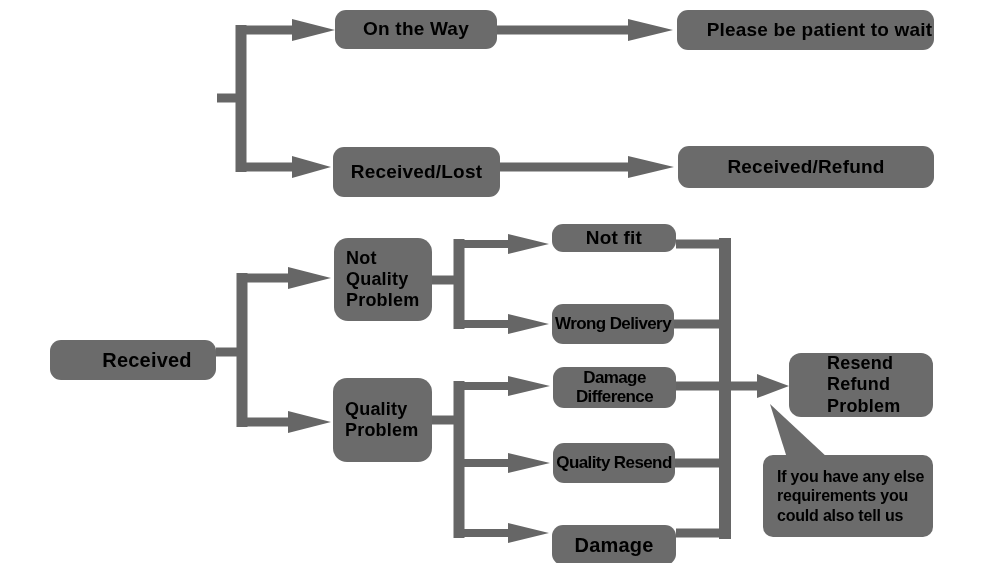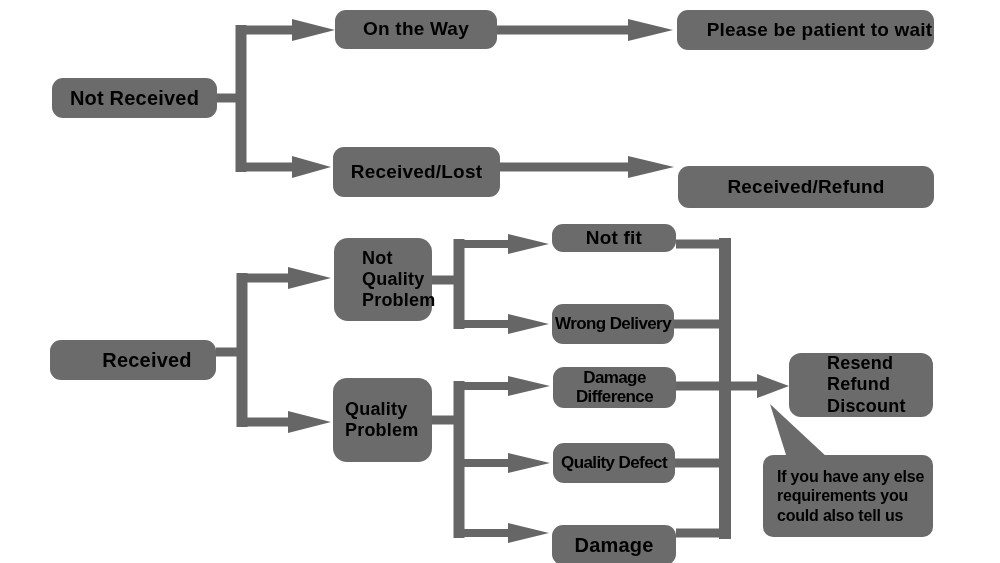--- a/index.html
+++ b/index.html
@@ -31,23 +31,23 @@
     white-space:pre-line;
     border-radius:14px;
     line-height:1.18;
   }
   .node.narrowtext{letter-spacing:-.6px;}
   
   .n-not-received  {left:52px;  top:78px;  width:165px; height:40px; font-size:20px;}
   .n-on-the-way    {left:335px; top:10px;  width:162px; height:39px; font-size:19px;}
   .n-please-wait   {left:677px; top:10px;  width:257px; height:40px; font-size:19px;padding-left:28px;}
   .n-received-lost {left:333px; top:147px; width:167px; height:50px; font-size:19px;}
-  .n-received-refund{left:678px;top:146px; width:256px; height:42px; font-size:19px;margin-top:20px;}
+  .n-received-refund{left:678px;top:146px; width:256px; height:42px; font-size:19px;}
   .n-received      {left:50px;  top:340px; width:166px; height:40px; font-size:20px;padding-left:28px;}
-  .n-not-quality   {left:334px; top:238px; width:98px;  height:83px; font-size:18px; padding-left:28px;}
+  .n-not-quality   {left:334px; top:238px; width:98px;  height:83px; font-size:18px; padding-left:12px;}
   .n-quality       {left:333px; top:378px; width:99px;  height:84px; font-size:18px; padding-left:12px;}
   .n-not-fit       {left:552px; top:224px; width:124px; height:28px; font-size:19px;}
   .n-wrong-delivery{left:552px; top:304px; width:122px; height:40px; font-size:17px;text-align:center;}
   .n-color-diff    {left:553px; top:367px; width:123px; height:41px; font-size:17px;}
   .n-quality-defect{left:553px; top:443px; width:122px; height:40px; font-size:17px;}
   .n-damage        {left:552px; top:513px; width:124px; height:40px; font-size:20px;margin-top:12px;}
   .n-resend        {left:789px; top:353px; width:144px; height:64px; font-size:18px;
                     justify-content:flex-start; text-align:left; white-space:pre-line;
                     padding-left:38px; border-radius:12px; line-height:1.18;}
   .n-note          {left:763px; top:455px; width:170px; height:82px; font-size:16px;
@@ -135,21 +135,20 @@
       <line x1="725" y1="238" x2="725" y2="539" stroke-width="12"></line>
     </g>
     <g>
       <line x1="725" y1="386" x2="760" y2="386" stroke-width="9"></line>
       <polygon points="757,374 789,386 757,398" stroke="none"></polygon>
     </g>
 
     <polygon points="770,404 787,458 828,458" fill="#6b6b6b" stroke="none"></polygon>
   </svg>
 
-  <div class="node n-not-received">Not Received</div>
 
   <div class="node n-on-the-way">On the Way</div>
 
   <div class="node n-please-wait">Please be patient to wait</div>
 
   <div class="node n-received-lost">Received/Lost</div>
 
   <div class="node n-received-refund">Received/Refund</div>
 
   <div class="node n-received">Received</div>
@@ -160,25 +159,25 @@
 
   <div class="node multiline n-quality">Quality
 Problem</div>
 
   <div class="node n-not-fit">Not fit</div>
 
   <div class="node narrowtext n-wrong-delivery">Wrong Delivery</div>
 
   <div class="node narrowtext n-color-diff">Damage Difference</div>
 
-  <div class="node narrowtext n-quality-defect">Quality Defect</div>
+  <div class="node narrowtext n-quality-defect">Quality Resend</div>
 
   <div class="node n-damage">Damage</div>
 
   <div class="node n-resend">Resend
 Refund
-Discount</div>
+Problem</div>
 
   <div class="node n-note">If you have any else
 requirements you
 could also tell us</div>
 
 </div>
 
 </body></html>

